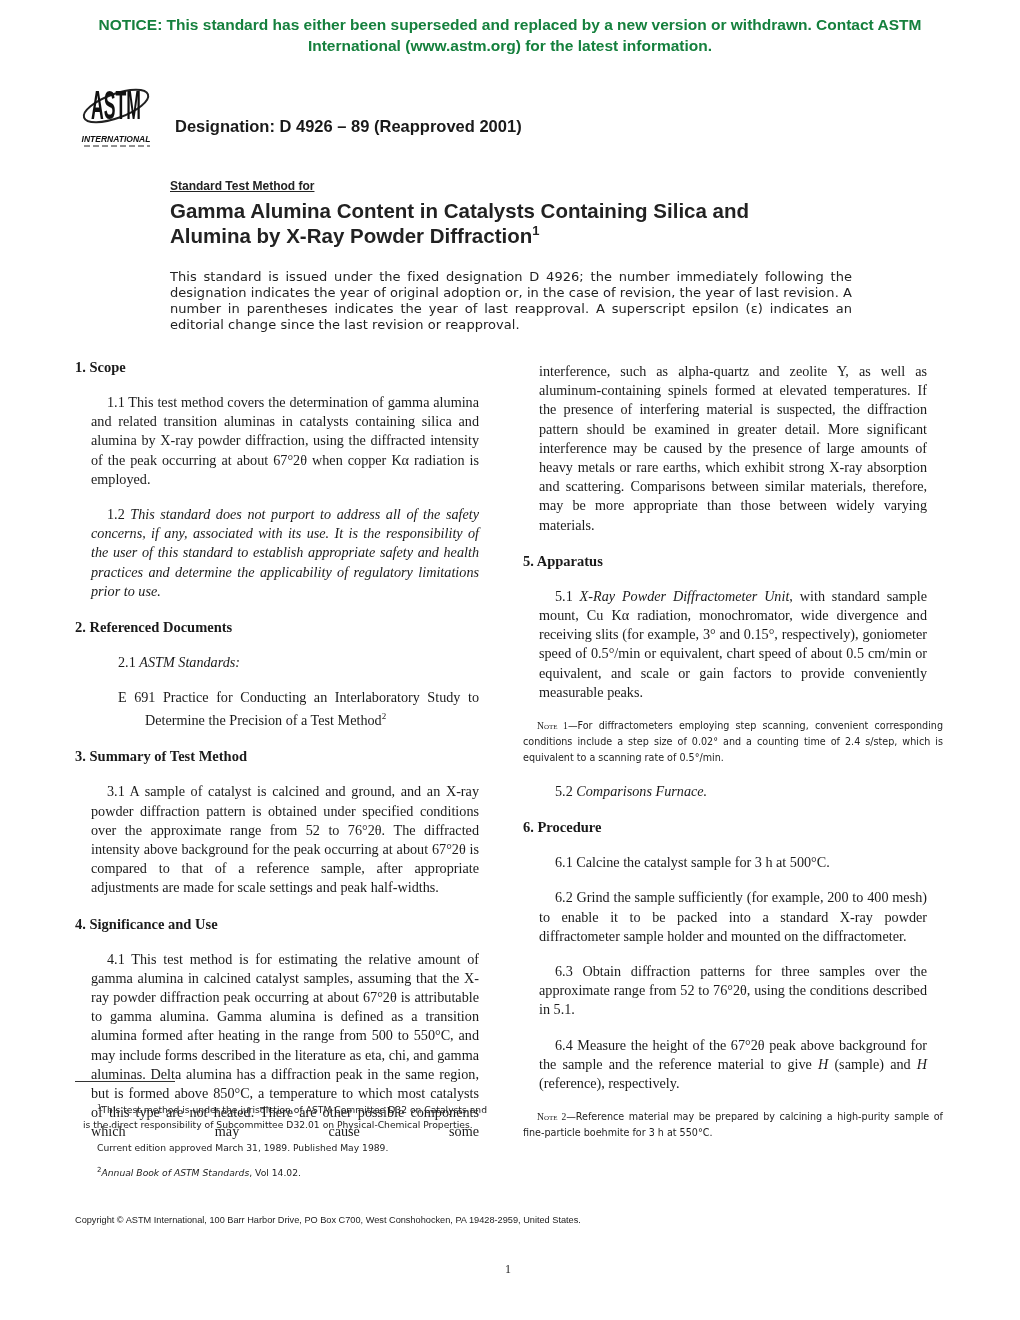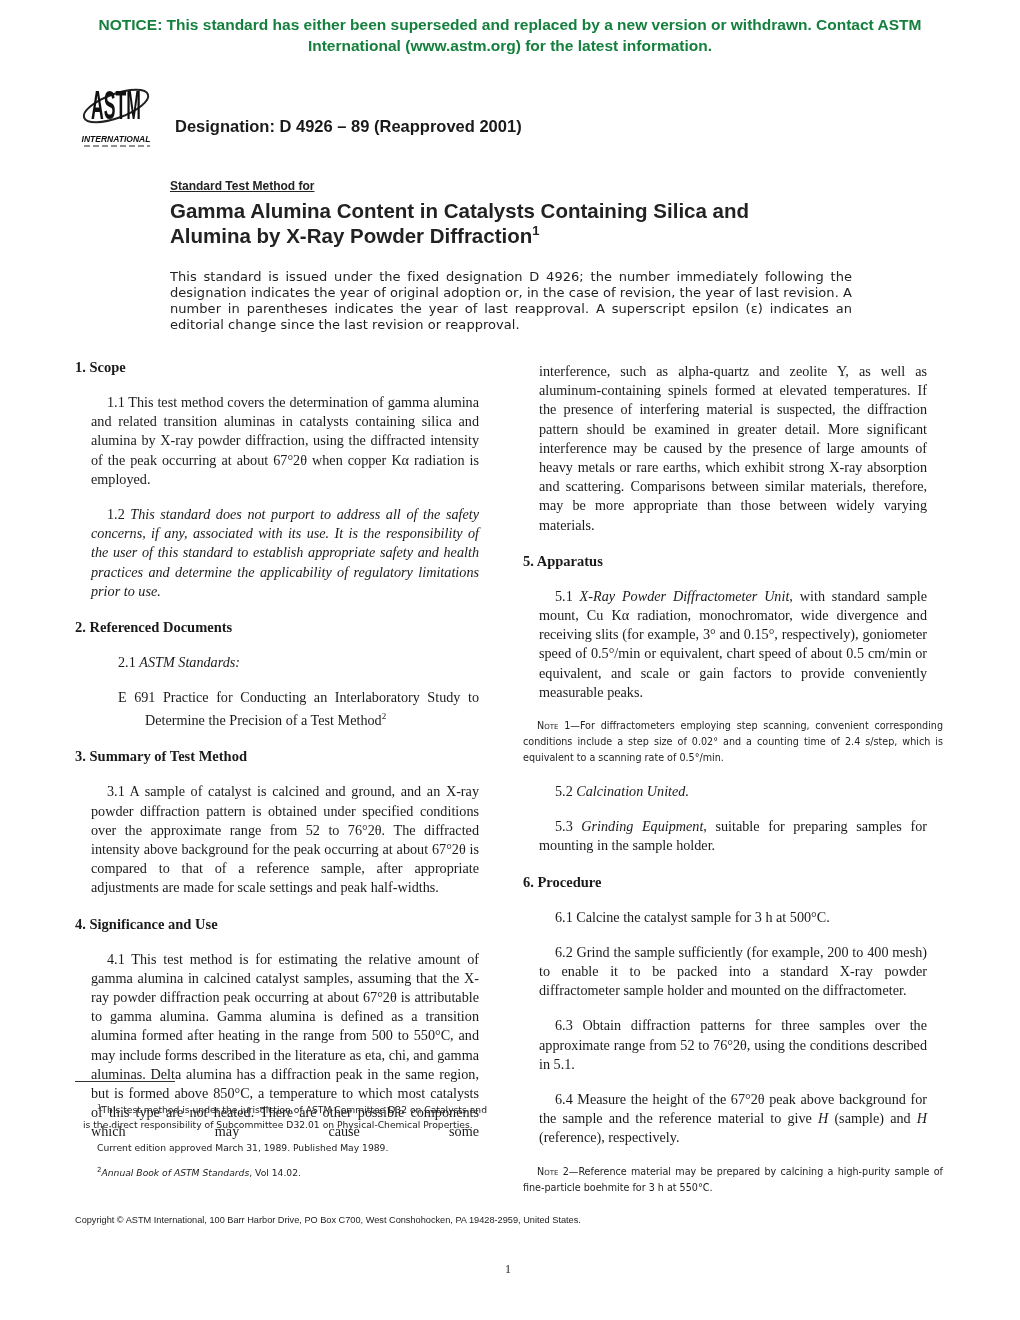--- a/index.html
+++ b/index.html
@@ -17,21 +17,21 @@
     font-size: 13px; line-height: 16px; color: #222; text-align: justify; letter-spacing: 0.05px; }
   .col { position: absolute; font-family: "Liberation Serif", serif; font-size: 14.2px; line-height: 19.2px; color: #1a1a1a; }
   .col.left { left: 75px; top: 346px; width: 420px; }
   .col.right { left: 523px; top: 346px; width: 420px; }
   .col h2 { font-family: "Liberation Serif", serif; font-weight: bold; font-size: 14.5px; margin: 11px 0 6px 0; line-height: 20px; }
   .col p { margin: 16px; text-align: justify; text-indent: 16px; }
   .col p.noindent { text-indent: 0; }
   .col p.ref2 { text-indent: 0; padding-left: 27px; }
   .col .sec { margin-bottom: 12px; }
   .note { font-family: "DejaVu Sans", sans-serif; font-size: 9.6px; line-height: 16px; text-align: justify; margin: 10px 0 8px 0; text-indent: 14px; color: #222; }
-  .note .sc { font-variant: small-caps; }
+  .note .sc { font-variant: small-caps; font-family: Liberation Serif, serif; }
   .footnote-rule { position: absolute; left: 75px; top: 1081px; width: 100px; height: 1px; background: #333; }
   .footnotes { position: absolute; left: 75px; top: 1092px; width: 420px; font-family: "DejaVu Sans", sans-serif;
     font-size: 9.2px; line-height: 15px; color: #222; text-align: justify; }
   .footnotes p { margin: 8px; text-indent: 14px; }
   .footnotes sup { font-size: 7px; }
   .copyright { position: absolute; left: 75px; top: 1215px; font-family: "Liberation Sans", sans-serif; font-size: 9.2px; color: #222; }
   .pagenum { position: absolute; left: 505px; top: 1262px; font-family: "Liberation Serif", serif; font-size: 12px; color: #222; }
   i { font-style: italic; }
 </style>
 </head>
@@ -83,22 +83,21 @@
 </div>
 
 <div class="col right">
   <div class="sec">
     <p class="noindent">interference, such as alpha-quartz and zeolite Y, as well as aluminum-containing spinels formed at elevated temperatures. If the presence of interfering material is suspected, the diffraction pattern should be examined in greater detail. More significant interference may be caused by the presence of large amounts of heavy metals or rare earths, which exhibit strong X-ray absorption and scattering. Comparisons between similar materials, therefore, may be more appropriate than those between widely varying materials.</p>
   </div>
   <div class="sec">
     <h2>5.  Apparatus</h2>
     <p><span>5.1 </span><i>X-Ray Powder Diffractometer Unit</i><span>, with standard sample mount, Cu Kα radiation, monochromator, wide divergence and receiving slits (for example, 3° and 0.15°, respectively), goniometer speed of 0.5°/min or equivalent, chart speed of about 0.5 cm/min or equivalent, and scale or gain factors to provide conveniently measurable peaks.</span></p>
     <div class="note"><span class="sc">Note 1</span><span>—For diffractometers employing step scanning, convenient corresponding conditions include a step size of 0.02° and a counting time of 2.4 s/step, which is equivalent to a scanning rate of 0.5°/min.</span></div>
-    <p><span>5.2  </span><i>Calcination United.</i></p>
-    <p><span>5.3  </span><i>Grinding Equipment</i><span>, suitable for preparing samples for mounting in the sample holder.</span></p>
+    <p><span>5.2  </span><i>Comparisons Furnace.</i></p>
   </div>
   <div class="sec">
     <h2>6.  Procedure</h2>
     <p>6.1  Calcine the catalyst sample for 3 h at 500°C.</p>
     <p>6.2  Grind the sample sufficiently (for example, 200 to 400 mesh) to enable it to be packed into a standard X-ray powder diffractometer sample holder and mounted on the diffractometer.</p>
     <p>6.3  Obtain diffraction patterns for three samples over the approximate range from 52 to 76°2θ, using the conditions described in 5.1.</p>
     <p><span>6.4  Measure the height of the 67°2θ peak above background for the sample and the reference material to give </span><i>H</i><span> (sample) and </span><i>H</i><span> (reference), respectively.</span></p>
     <div class="note"><span class="sc">Note 2</span><span>—Reference material may be prepared by calcining a high-purity sample of fine-particle boehmite for 3 h at 550°C.</span></div>
   </div>
 </div>

